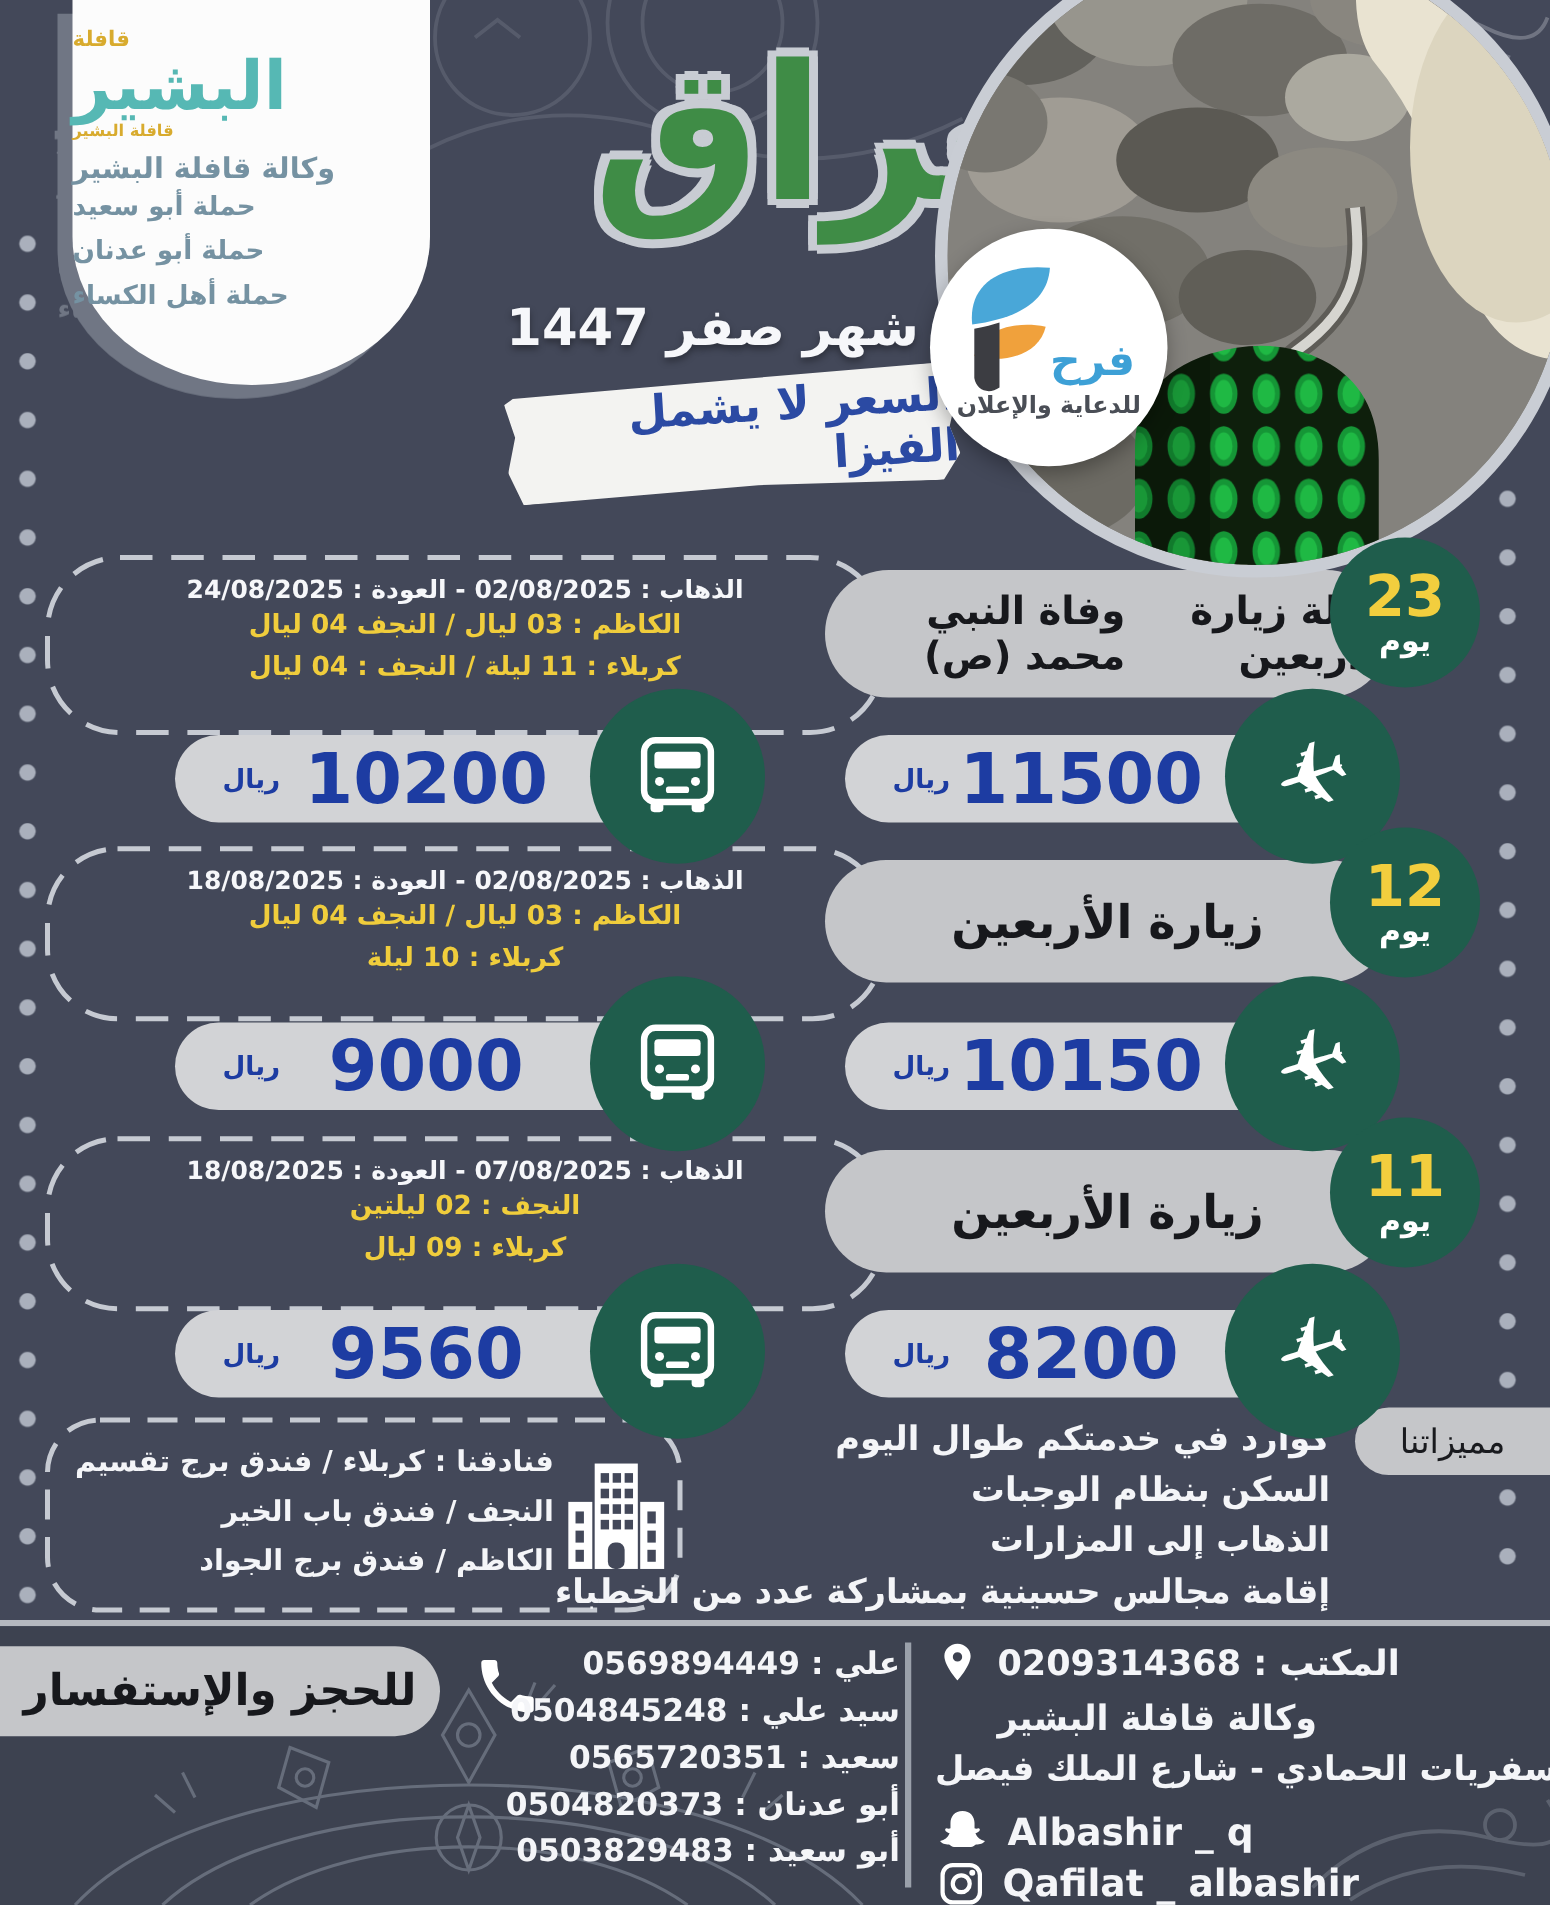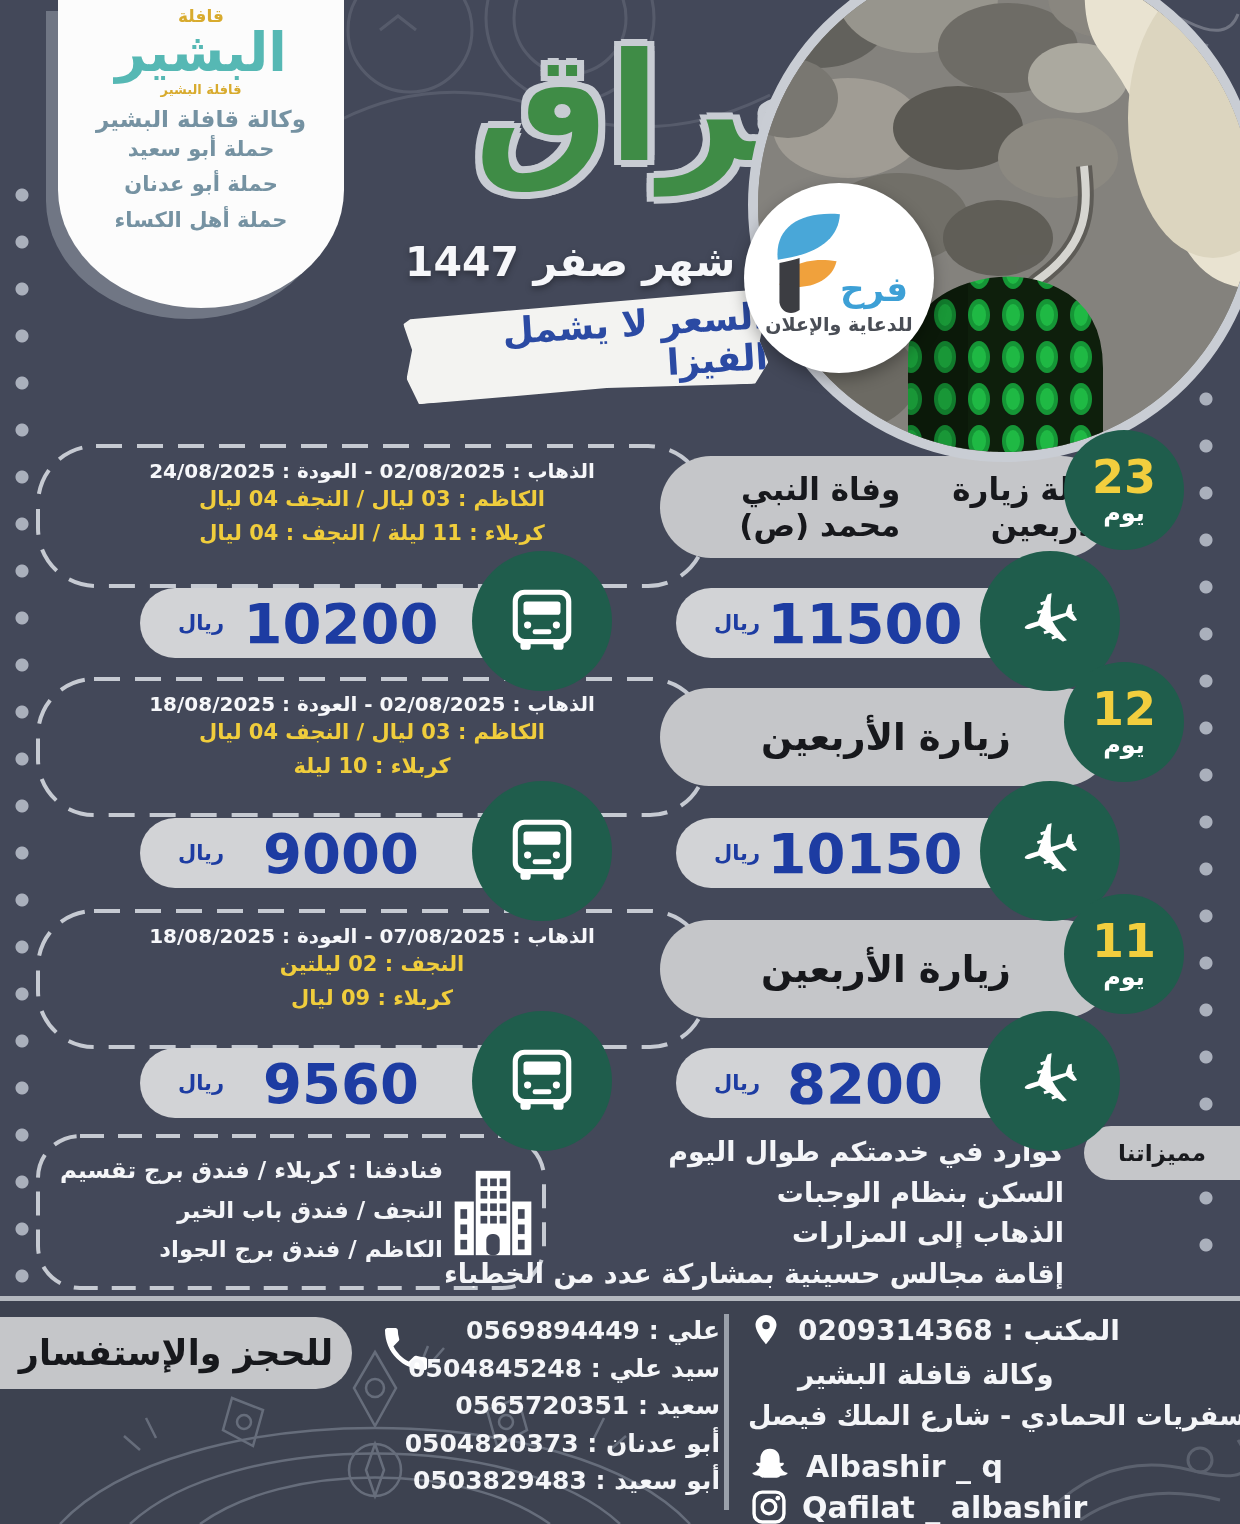--- a/index.html
+++ b/index.html
@@ -5,21 +5,21 @@
   html,body{margin:0;padding:0;background:#2e3340;font-family:"DejaVu Sans",sans-serif;}
   .page{position:relative;width:1240px;height:1524px;margin:0 auto;background:#434859;overflow:hidden;}
   .abs{position:absolute;}
   .b{font-weight:bold;}
   .rtl{direction:rtl;unicode-bidi:isolate;}
   .white{color:#f4f5f8;}
   
   .dots{width:16px;background-image:radial-gradient(circle at 8px 9px,#aab0bc 6px,rgba(0,0,0,0) 7px);background-size:16px 47px;background-repeat:repeat-y;}
   
   .badge{left:58px;top:0;width:286px;height:308px;background:#fcfcfc;border-radius:0 0 52% 52% / 0 0 40% 40%;
-         filter:drop-shadow(-12px 11px 0 rgba(150,156,168,.55));text-align:center;padding-top:8px;box-sizing:border-box;z-index:5;}
+         filter:drop-shadow(-12px 11px 0 rgba(150,156,168,.55));text-align:left;padding-top:24px;box-sizing:border-box;z-index:5;}
   .logo-top{color:#d8ab2e;font-size:17px;font-weight:bold;line-height:1;}
   .logo-main{color:#56b8b4;font-size:54px;font-weight:bold;line-height:1.05;}
   .logo-small{color:#d8ab2e;font-size:13px;font-weight:bold;letter-spacing:1px;}
   .badge-line{color:#7592a2;font-size:21px;font-weight:bold;line-height:1.7;direction:rtl;}
   .badge-agency{color:#7592a2;font-size:23px;font-weight:bold;margin-top:9px;direction:rtl;}
   
   .title{left:430px;top:18px;width:560px;text-align:center;font-size:150px;font-weight:bold;color:#3f8c46;direction:rtl;z-index:1;line-height:1.2;
     text-shadow:0 -7px 0 #c8ccd3,7px -5px 0 #c8ccd3,7px 0 0 #c8ccd3,7px 5px 0 #c8ccd3,0 7px 0 #c8ccd3,-7px 5px 0 #c8ccd3,-7px 0 0 #c8ccd3,-7px -5px 0 #c8ccd3;}
   .subtitle{left:360px;top:238px;width:560px;text-align:center;font-size:41px;font-weight:bold;color:#f6f7fa;direction:rtl;z-index:1;text-shadow:0 3px 6px rgba(0,0,0,.35);}
   .visa{left:405px;top:300px;width:362px;height:94px;background:#f3f3f1;transform:rotate(-3.5deg);z-index:2;
@@ -39,21 +39,21 @@
   .day-badge{left:1064px;width:120px;height:120px;border-radius:50%;background:#1f5d4c;display:flex;flex-direction:column;align-items:center;justify-content:center;z-index:6;}
   .day-num{color:#f2ce3e;font-size:46px;font-weight:bold;line-height:1;}
   .day-unit{color:#fff;font-size:24px;font-weight:bold;line-height:1.1;}
   .price-pill{background:#d2d3d6;border-radius:35px;height:70px;}
   .price-num{position:absolute;left:0;right:50px;top:0;bottom:0;display:flex;align-items:center;justify-content:center;color:#1d3ca2;font-size:56px;font-weight:bold;}
   .price-cur{position:absolute;left:38px;top:50%;transform:translateY(-50%);color:#1d3ca2;font-size:21px;font-weight:bold;}
   .ic-circle{width:140px;height:140px;border-radius:50%;background:#1f5d4c;display:flex;align-items:center;justify-content:center;z-index:5;}
   .plane-glyph{color:#fff;font-size:72px;transform:scaleX(-1) rotate(18deg);line-height:1;}
   
   .hotels-text{left:28px;top:18px;width:380px;direction:rtl;text-align:right;color:#f4f5f8;font-size:23px;font-weight:bold;line-height:1.72;white-space:nowrap;}
-  .feat-tab{left:1084px;top:1126px;width:156px;height:54px;background:#c5c6c9;border-radius:27px 0 0 27px;display:flex;align-items:center;justify-content:center;color:#191a1e;font-size:23px;font-weight:bold;z-index:2;}
+  .feat-tab{left:1084px;top:1126px;width:156px;height:54px;background:#c5c6c9;border-radius:27px 0 0 27px;display:flex;align-items:center;justify-content:center;color:#191a1e;font-size:27px;font-weight:normal;z-index:2;}
   .features{left:540px;top:1132px;width:524px;direction:rtl;text-align:right;color:#f4f5f8;font-size:27px;font-weight:bold;line-height:1.5;white-space:nowrap;}
   
   .divider{left:0;top:1296px;width:1240px;height:5px;background:#b4b8bf;}
   .bottombar{left:0;top:1301px;width:1240px;height:223px;background:#3d4250;}
   .booking-pill{left:0;top:1317px;width:352px;height:72px;background:#c5c6c9;border-radius:0 36px 36px 0;display:flex;align-items:center;justify-content:center;color:#17181c;font-size:35px;font-weight:bold;direction:rtl;z-index:2;}
   .contacts{left:432px;top:1312px;width:288px;direction:rtl;text-align:right;color:#f4f5f8;font-size:25px;font-weight:bold;line-height:1.5;white-space:nowrap;}
   .vdiv{left:724px;top:1314px;width:5px;height:196px;background:#9aa0aa;}
   .office-row{display:flex;align-items:center;gap:14px;color:#f4f5f8;font-weight:bold;}
   .orn{pointer-events:none;}
 </style>

